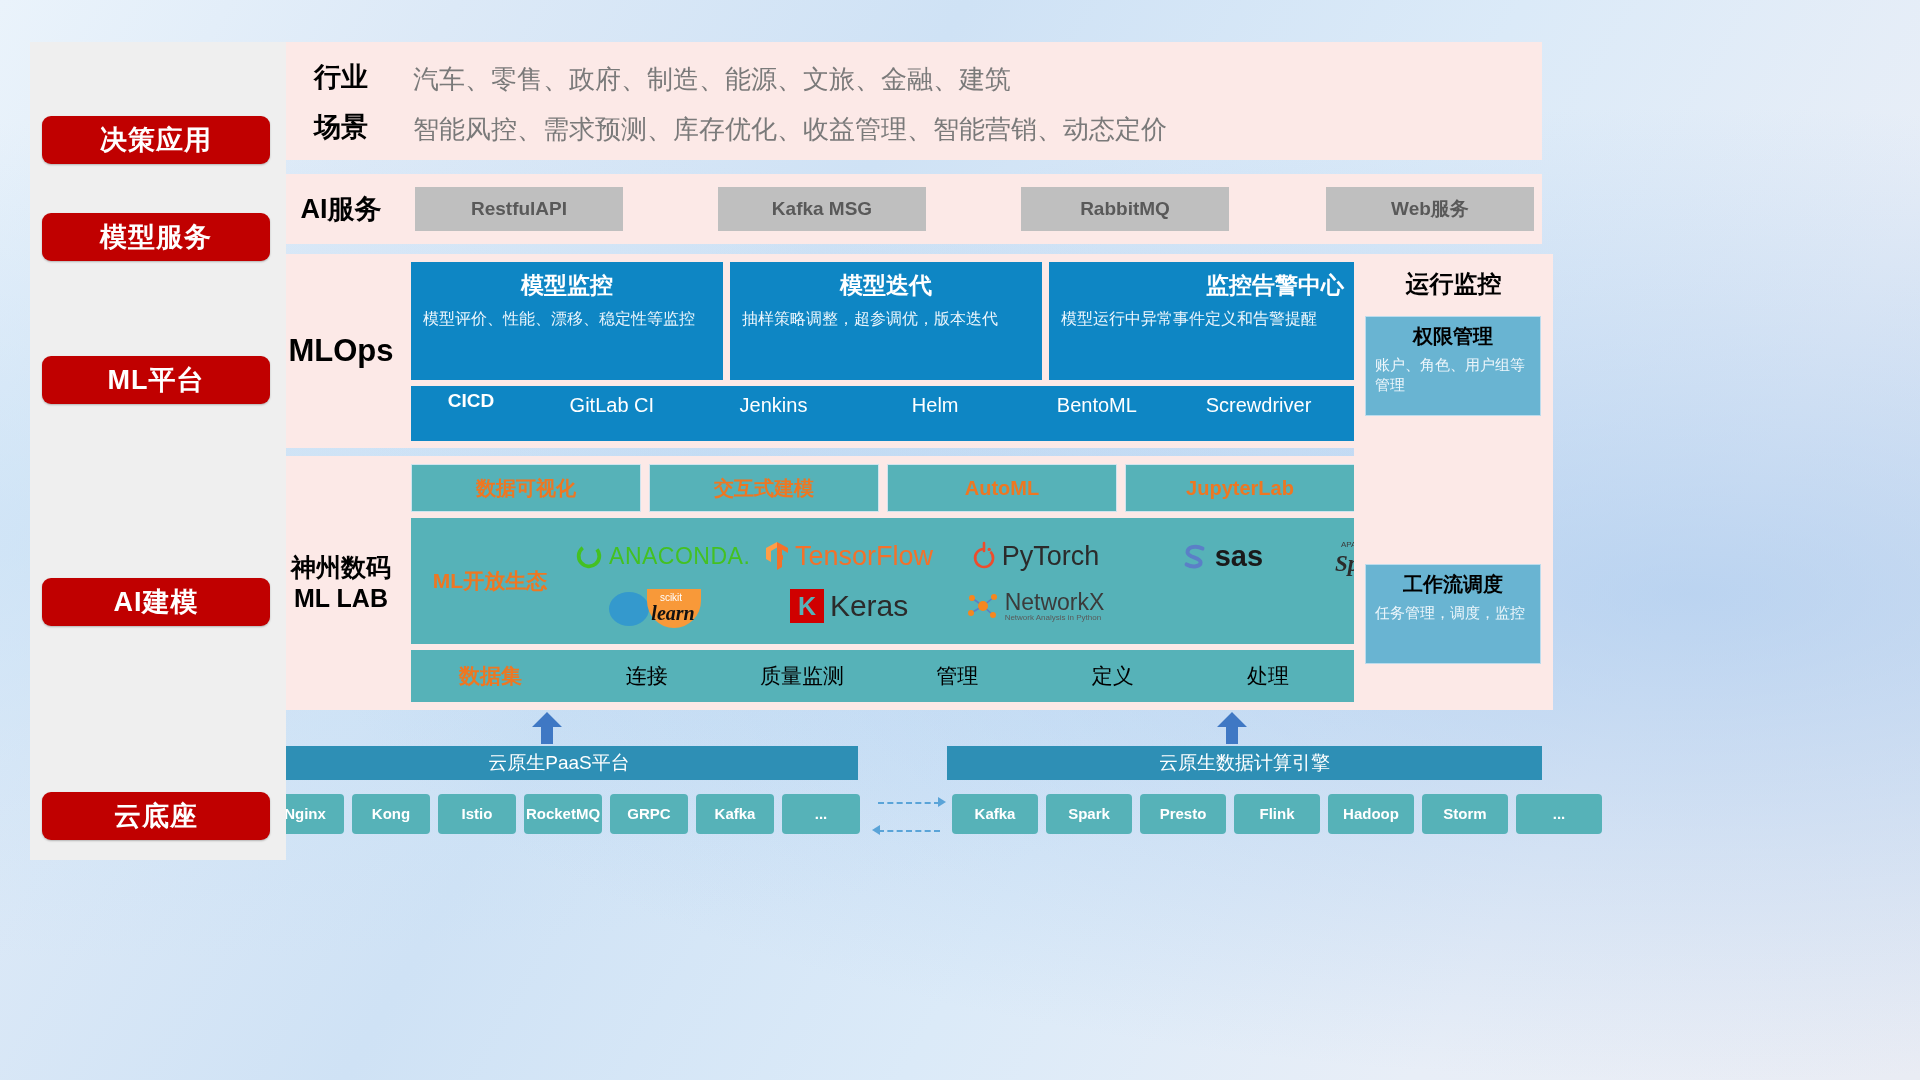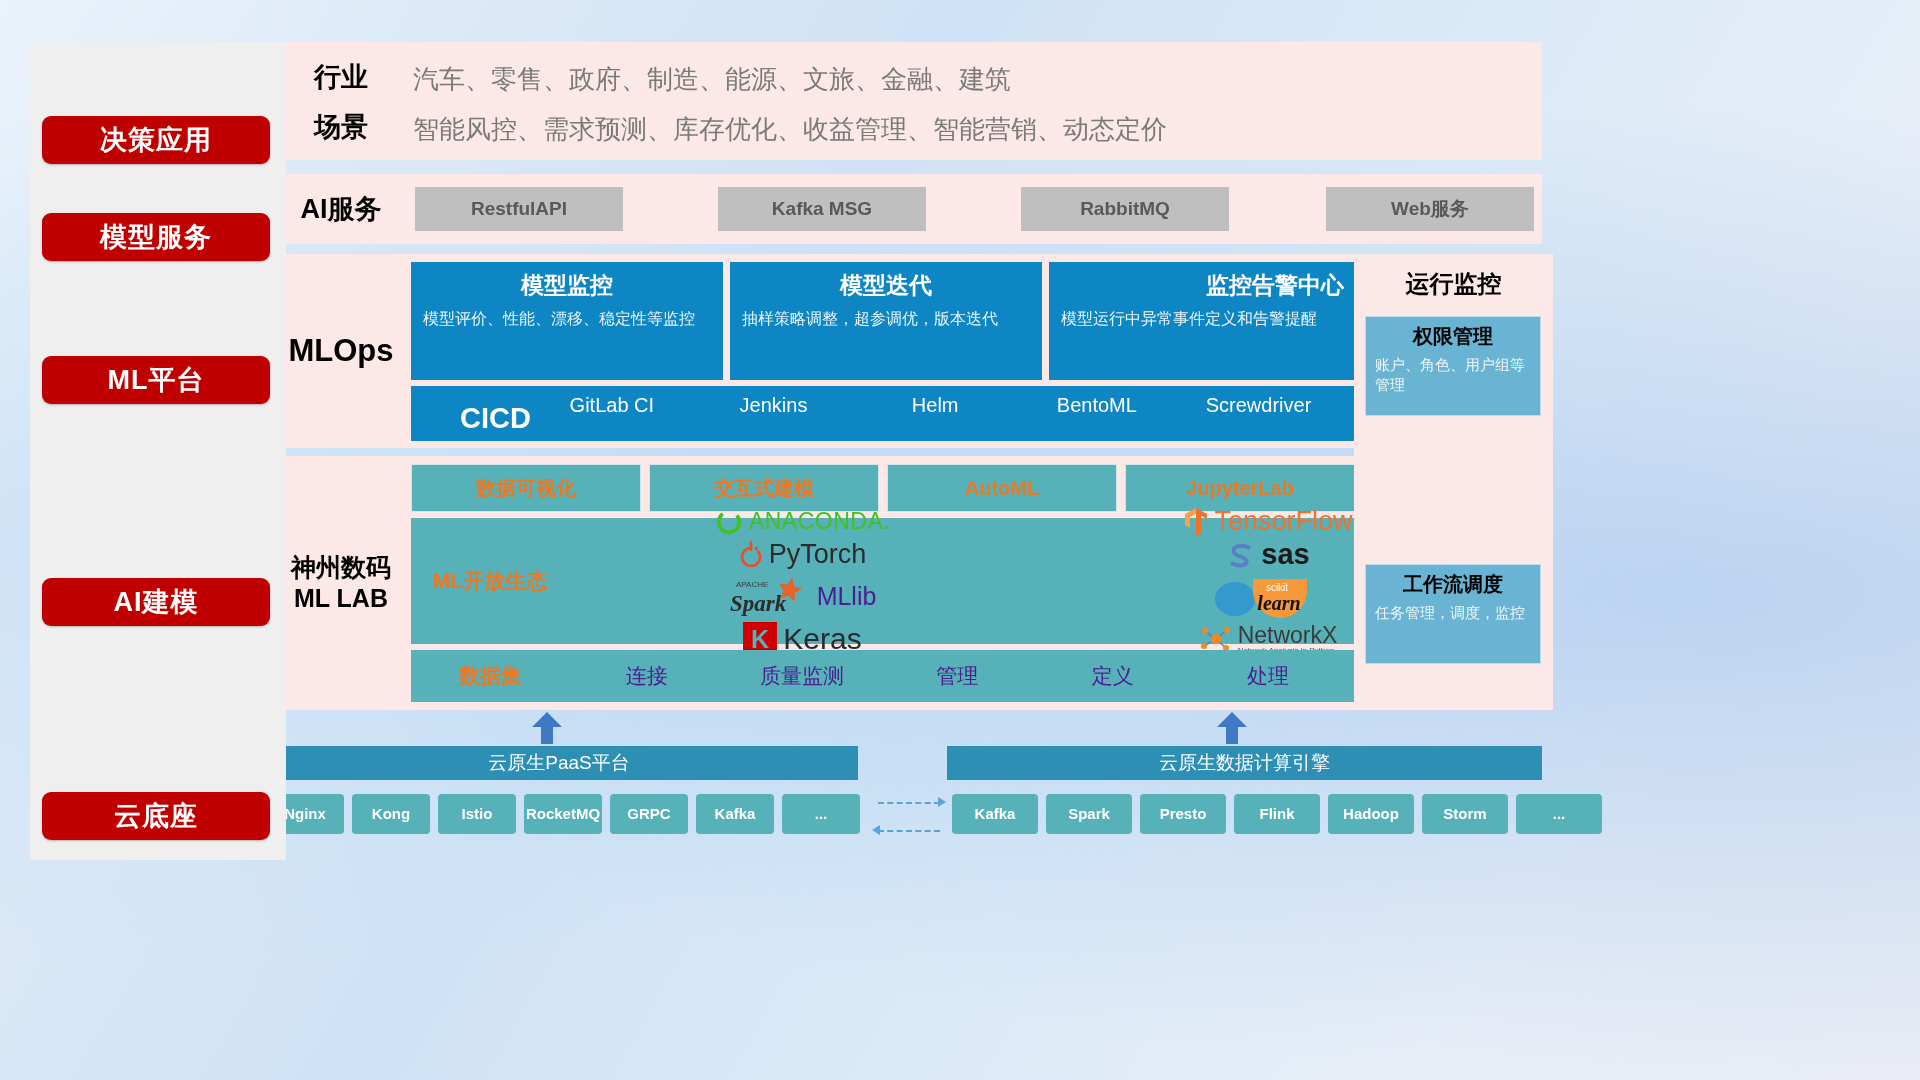--- a/index.html
+++ b/index.html
@@ -74,50 +74,50 @@
     position:absolute; top:8px; height:118px; background:#0E86C4; color:#fff;
     padding:8px 12px 0 12px;
   }
   .ml-card h4{ text-align:center; font-size:23px; font-weight:bold; margin-bottom:7px; }
   .ml-card p{ font-size:16px; line-height:1.34; color:#eaf5fc; font-weight:normal; }
   #cicd-bar{
     position:absolute; left:148px; top:132px; width:1090px; height:55px;
     background:#0E86C4; color:#fff;
     display:flex; align-items:flex-start;
   }
-  #cicd-bar .cicd-title{ font-size:29px; font-weight:bold; width:120px; text-align:right; padding-top:16px; }
+  #cicd-bar .cicd-title{ font-size:19px; font-weight:bold; width:120px; text-align:center; padding-top:4px; }
   #cicd-bar .cicd-item{
     flex:1; font-size:20px; text-align:center; padding-top:9px;
     line-height:1.05; word-break:break-all; overflow:hidden;
   }
 
   
   #band-lab{ top:414px; height:254px; }
   #lab-label{ left:8px; top:0; height:254px; width:140px; font-size:25px; }
   .lab-top{
     position:absolute; top:8px; height:48px; background:#56B2B8;
     color:#EE7722; font-size:20px; font-weight:bold;
     display:flex; align-items:center; justify-content:center;
     border:1px solid #cfe4ee;
   }
   #eco-box{
     position:absolute; left:148px; top:62px; width:1090px; height:126px;
     background:#56B2B8; display:flex; align-items:center;
   }
   #eco-title{ width:158px; color:#EE7722; font-size:21px; font-weight:bold; text-align:center; flex:none; }
-  #eco-logos{ flex:1; display:grid; grid-template-columns:repeat(2,1fr); grid-template-rows:1fr 1fr; align-items:center; }
+  #eco-logos{ flex:1; display:grid; grid-template-columns:repeat(5,1fr); grid-template-rows:1fr 1fr; align-items:center; }
   .logo{ display:flex; align-items:center; justify-content:center; gap:5px; }
   .logo-txt{ font-size:27px; }
 
   #ds-bar{
     position:absolute; left:148px; top:194px; width:1090px; height:52px;
     background:#56B2B8; display:flex; align-items:center;
   }
   #ds-bar .ds-title{ width:158px; text-align:left; color:#EE7722; font-size:21px; font-weight:bold; flex:none;padding-left:48px; }
-  #ds-bar .ds-item{ flex:1; text-align:center; color:#4c1d95; font-size:21px; }
+  #ds-bar .ds-item{ flex:1; text-align:center; color:#000000; font-size:21px; }
 
   
   #mon-col{
     position:absolute; left:1102px; top:212px; width:199px; height:456px;
     background:#FCE9E7; z-index:3;
   }
   #mon-title{ text-align:center; font-size:24px; font-weight:bold; padding-top:14px; color:#000; }
   .mon-card{
     position:absolute; left:11px; width:176px; background:#69B4D2;
     border:1px solid #bcdced; padding:6px 9px 8px 9px;

